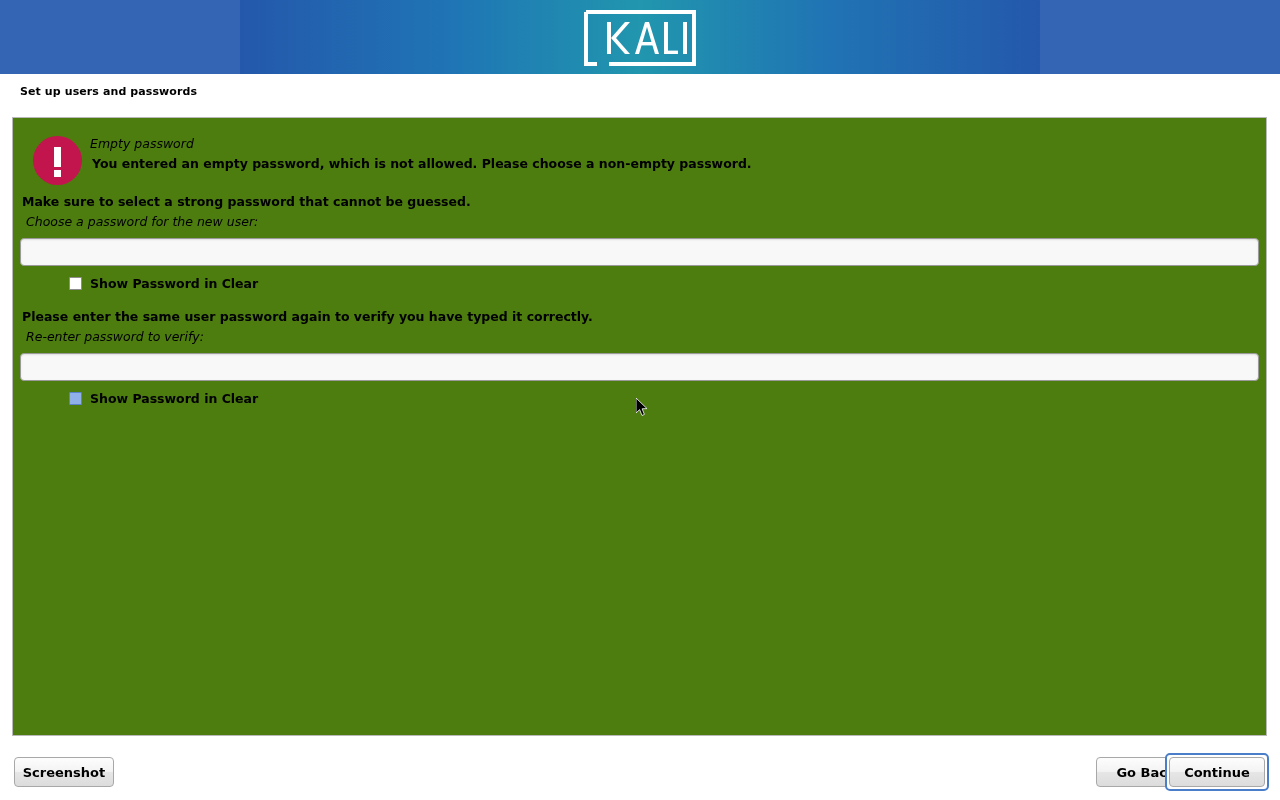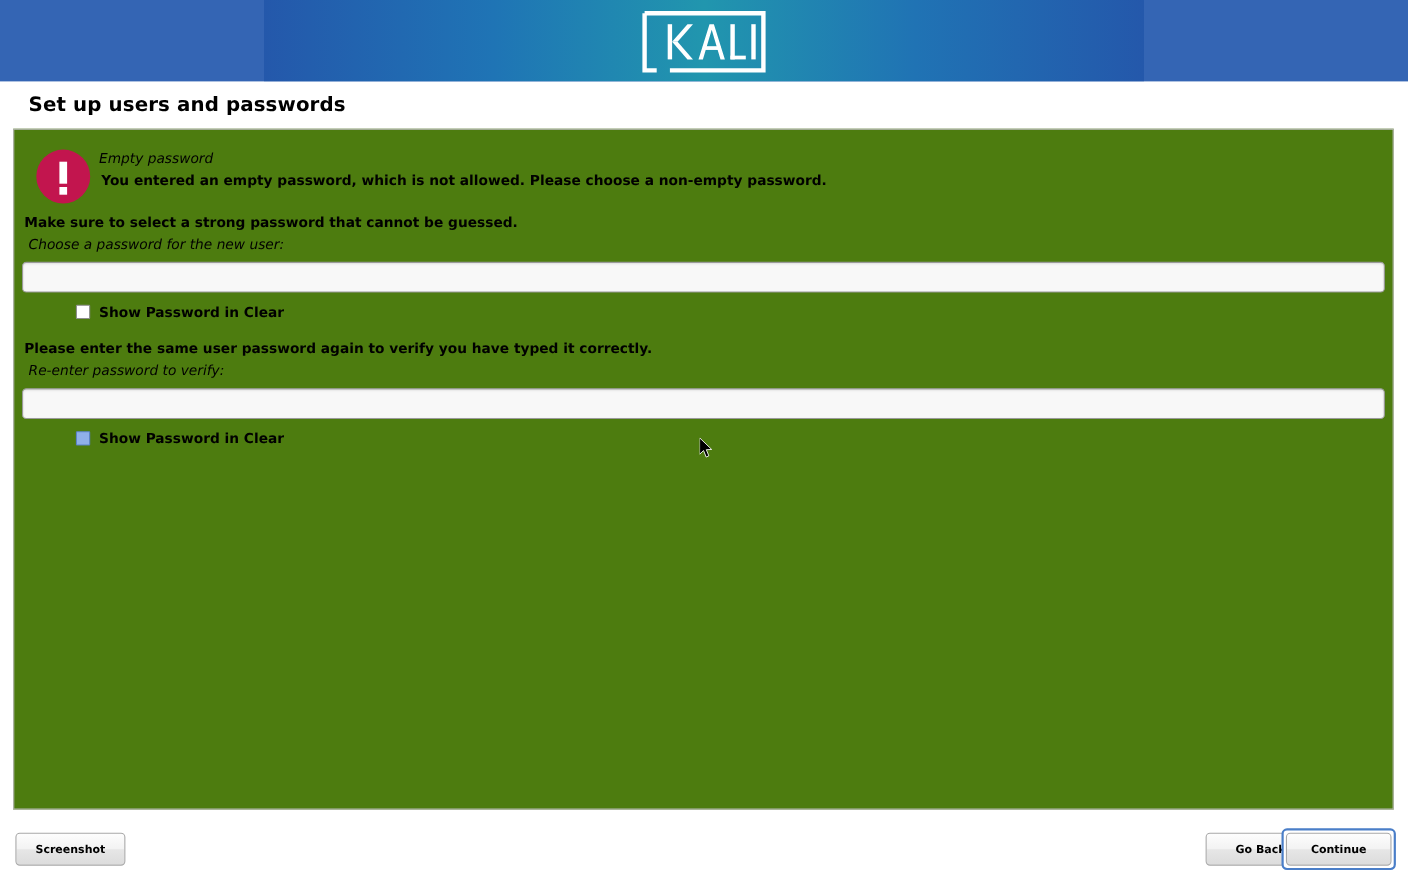--- a/index.html
+++ b/index.html
@@ -48,23 +48,23 @@
     left: 583px;
     top: 9px;
     width: 114px;
     height: 58px;
   }
   .kali-logo svg { display: block; }
 
   
   .page-title {
     position: absolute;
-    left: 26px;
+    left: 20px;
     top: 85px;
-    font-size: 18px;
+    font-size: 11px;
     font-weight: bold;
     color: #000000;
     letter-spacing: 0.1px;
   }
 
   
   .content-frame {
     position: absolute;
     left: 12px;
     top: 117px;
@@ -194,21 +194,21 @@
     position: absolute;
     box-sizing: border-box;
     display: flex;
     align-items: center;
     justify-content: center;
     height: 30px;
     border: 1px solid #a8a8a8;
     border-radius: 4px;
     background: linear-gradient(to bottom, #fdfdfd 0%, #f3f3f3 48%, #e6e6e6 52%, #dcdcdc 100%);
     font-family: "DejaVu Sans", "Liberation Sans", sans-serif;
-    font-size: 10px;
+    font-size: 13px;
     font-weight: bold;
     color: #000000;
     cursor: default;
     user-select: none;
   }
   .btn-focus-ring {
     position: absolute;
     box-sizing: border-box;
     border: 2px solid #4a7ec8;
     border-radius: 5px;

